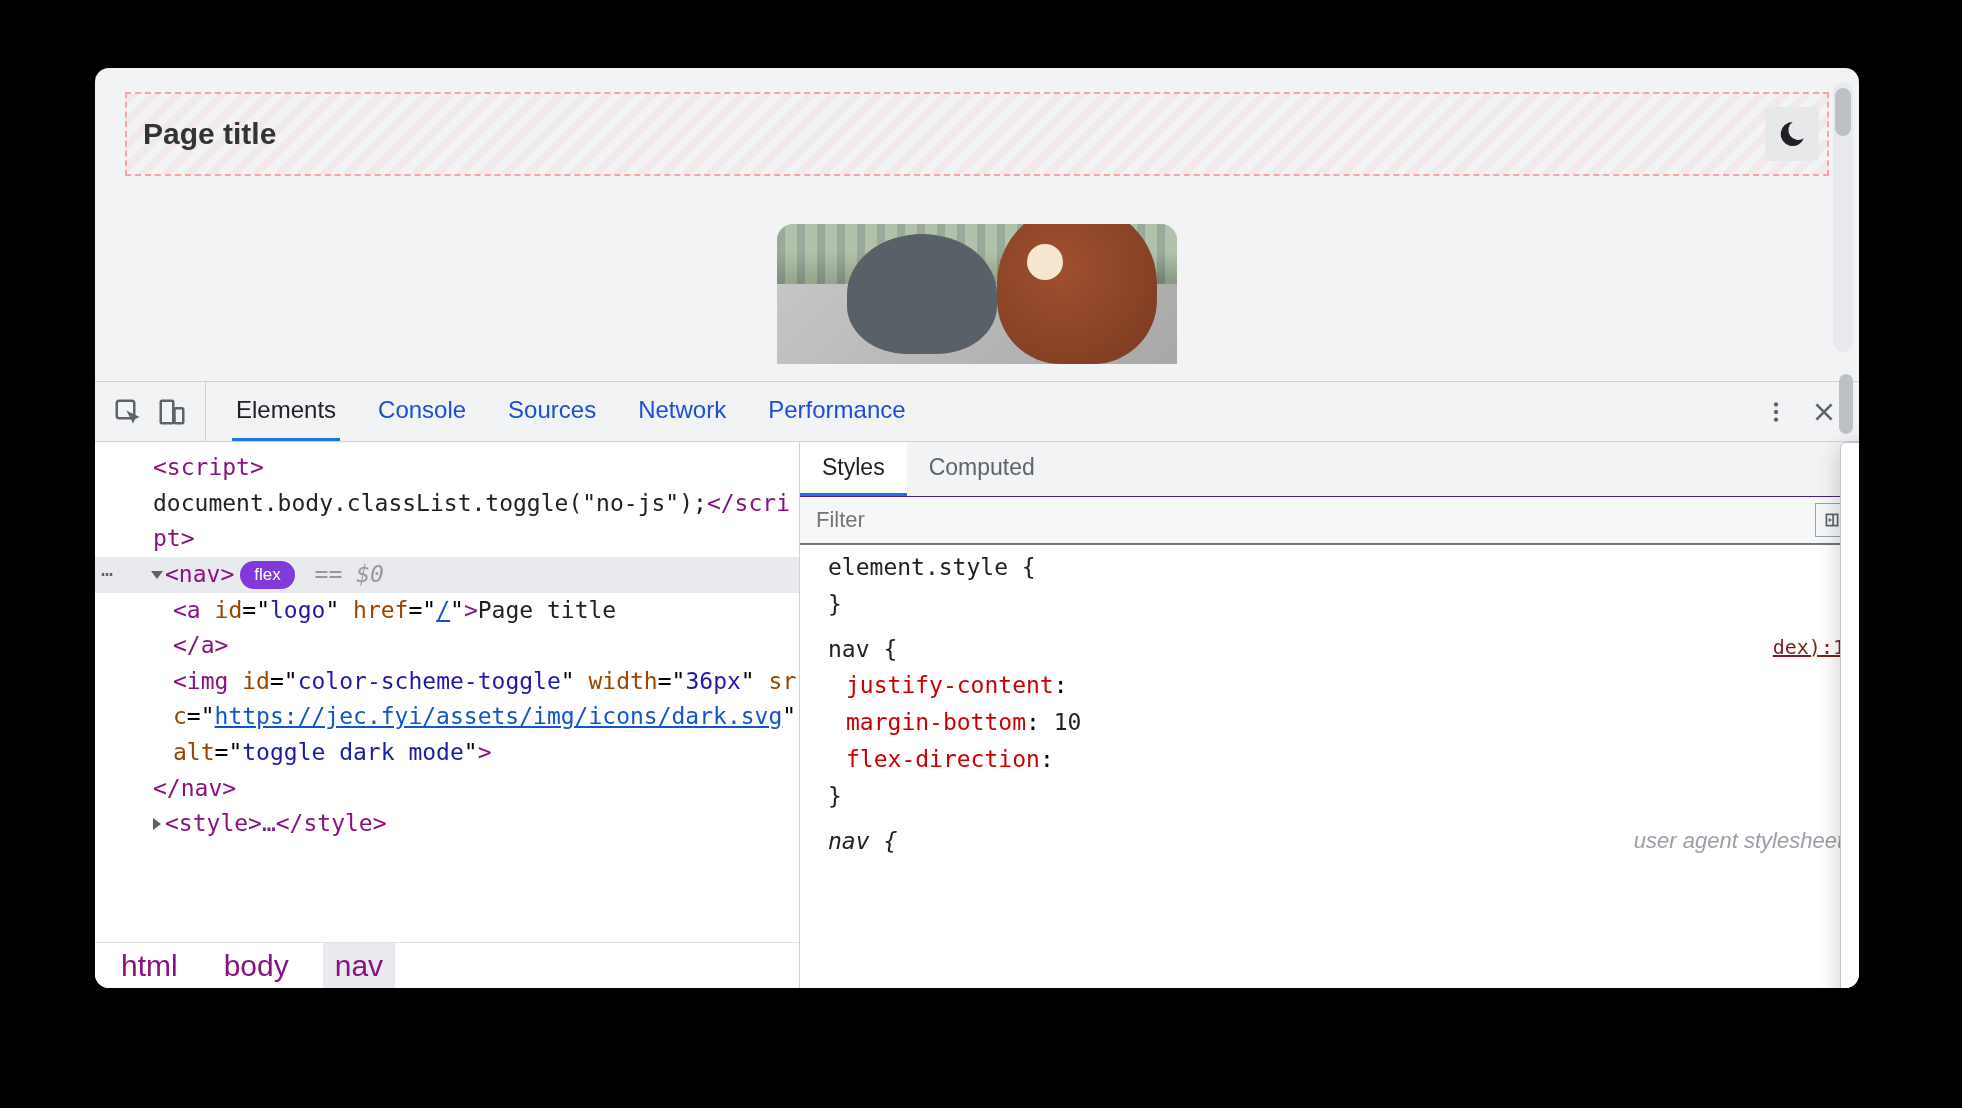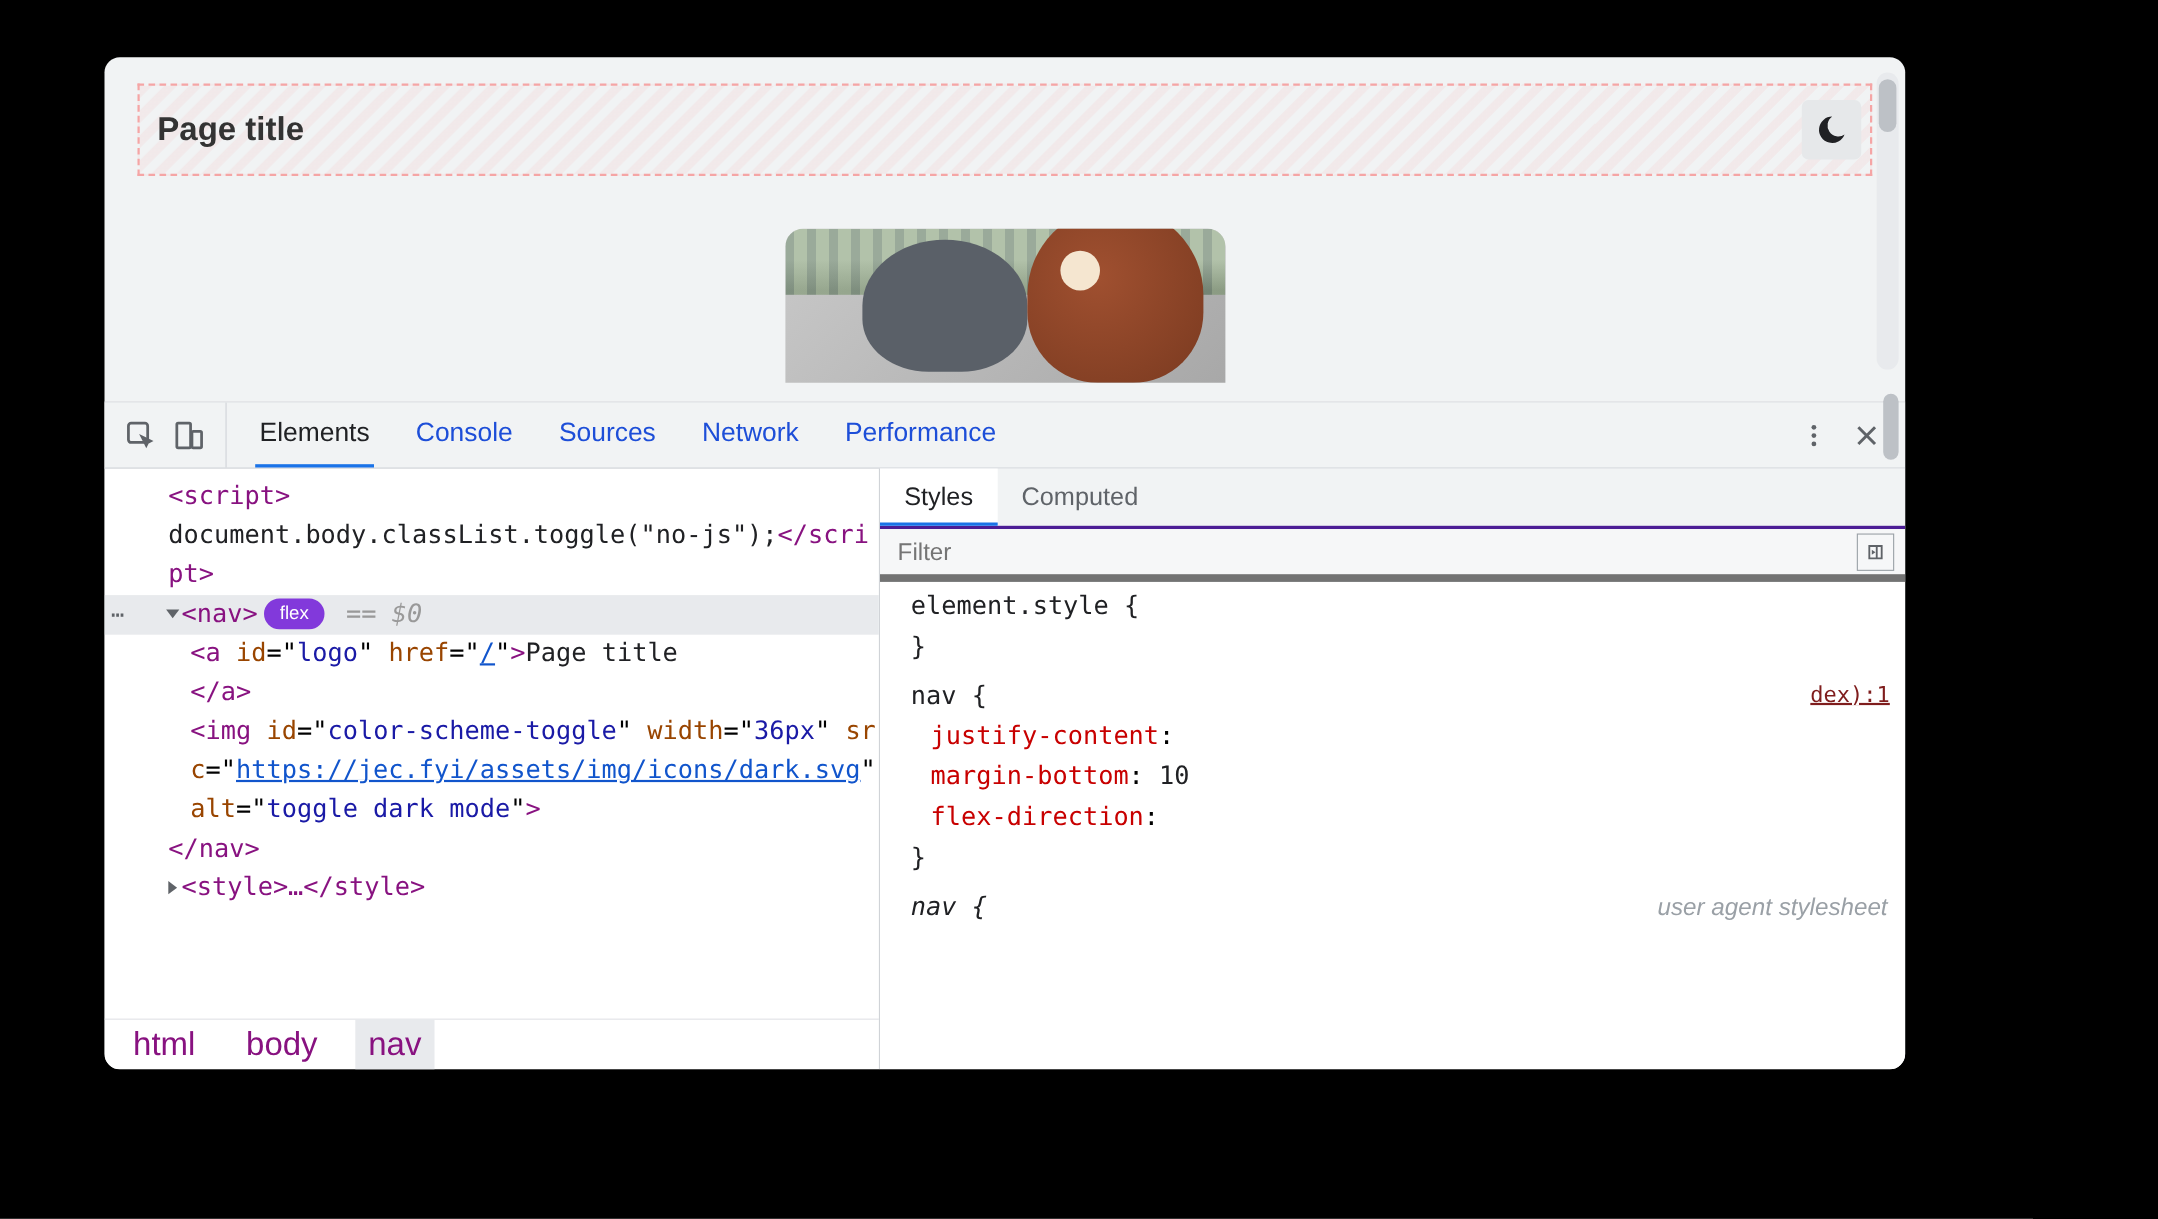--- a/index.html
+++ b/index.html
@@ -1,17 +1,17 @@
 <!DOCTYPE html>
 <html><head>
 <meta charset="utf-8">
 <style>
 * { box-sizing: border-box; margin: 0; padding: 0; }
 body { background: #000; font-family: -apple-system, BlinkMacSystemFont, "Segoe UI", Helvetica, Arial, sans-serif; width: 1962px; height: 1108px; overflow: hidden; }
-.window { position: absolute; left: 95px; top: 52px; width: 1637px; height: 920px; background: #f1f3f4; border-radius: 14px; overflow: hidden; box-shadow: 0 10px 40px rgba(0,0,0,.4); }
+.window { position: absolute; left: 95px; top: 68px; width: 1764px; height: 920px; background: #f1f3f4; border-radius: 14px; overflow: hidden; box-shadow: 0 10px 40px rgba(0,0,0,.4); }
 
 .page-area { height: 295px; padding: 24px 30px; position: relative; }
 .flex-overlay { border: 2px dashed #f5a5a5; background: repeating-linear-gradient(135deg, rgba(245,165,165,.12) 0 8px, transparent 8px 16px); height: 84px; display: flex; justify-content: space-between; align-items: center; padding: 0 8px; }
 .page-title { font-size: 30px; font-weight: 600; color: #333; padding-left: 8px; }
 .moon-btn { width: 54px; height: 54px; background: #e6e8ea; border-radius: 6px; display: flex; align-items: center; justify-content: center; }
 .moon-btn svg { width: 32px; height: 32px; }
 .hero { position: absolute; left: 50%; transform: translateX(-50%); top: 156px; width: 400px; height: 140px; border-radius: 16px 16px 0 0; overflow: hidden; background: linear-gradient(135deg,#c9c9c9,#a8a8a8); display:flex; align-items:center; justify-content:center; }
 .hero .plush { position:absolute; right:20px; bottom:0; width:160px; height:160px; background:radial-gradient(circle at 40% 40%, #a05030, #7a3a20); border-radius:50% 50% 40% 40%; }
 .hero .plush::after{content:"";position:absolute;left:30px;top:40px;width:36px;height:36px;background:#f5e6d0;border-radius:50%;}
 .hero .plush::before{content:"";position:absolute;left:38px;top:48px;width:20px;height:20px;background:#2a1a10;border-radius:50%;}
@@ -48,24 +48,24 @@
 .link{color:#1155cc;text-decoration:underline;}
 .flex-badge{display:inline-block;background:#8239db;color:#fff;font-size:17px;border-radius:14px;padding:1px 14px;vertical-align:2px;margin:0 6px;font-family:-apple-system,sans-serif;}
 .dollar{color:#999;font-style:italic;}
 .eqeq{color:#999;}
 
 .breadcrumb { height:46px; display:flex; align-items:center; gap:22px; padding-left:14px; border-top:1px solid #e0e2e5; font-size:30px; }
 .breadcrumb span{color:#881280;padding:6px 12px;cursor:pointer;}
 .breadcrumb span.sel{background:#e8eaed;}
 
 .styles-panel { flex:1; display:flex; flex-direction:column; position:relative; }
-.styles-tabs { display:flex; height:55px; border-bottom:3px solid #4c1d95; background:#f1f3f4; }
+.styles-tabs { display:flex; height:55px; border-bottom:1px solid #4c1d95; background:#f1f3f4; }
 .styles-tab { font-size:23px; padding:12px 22px; color:#5f6368; border-bottom:3px solid transparent; }
 .styles-tab.active{color:#202124;border-bottom-color:#1a73e8;background:#fff;}
-.filter-row{display:flex;align-items:center;height:48px;border-bottom:7px solid #737373;background:#f6f7f8;}
+.filter-row{display:flex;align-items:center;height:48px;border-bottom:2px solid #737373;background:#f6f7f8;}
 .filter-row input{flex:1;border:none;background:transparent;font-size:22px;padding:0 16px;color:#5f6368;outline:none;}
 .toggle-pane{width:34px;height:34px;border:1px solid #9aa0a6;display:flex;align-items:center;justify-content:center;margin-right:10px;}
 
 .css-rules{flex:1;font-family:Menlo,Consolas,monospace;font-size:23px;line-height:1.6;overflow:hidden;padding:4px 0;}
 .rule-header{padding:0 28px;color:#202124;}
 .rule-line{padding-left:46px;}
 .prop{color:#c80000;}
 .pval{color:#202124;}
 .source{position:absolute;right:14px;font-family:Menlo,monospace;font-size:20px;color:#7f1d1d;text-decoration:underline;}
 .uas{color:#9aa0a6;font-style:italic;position:absolute;right:16px;font-family:-apple-system,sans-serif;font-size:22px;text-decoration:none;}

